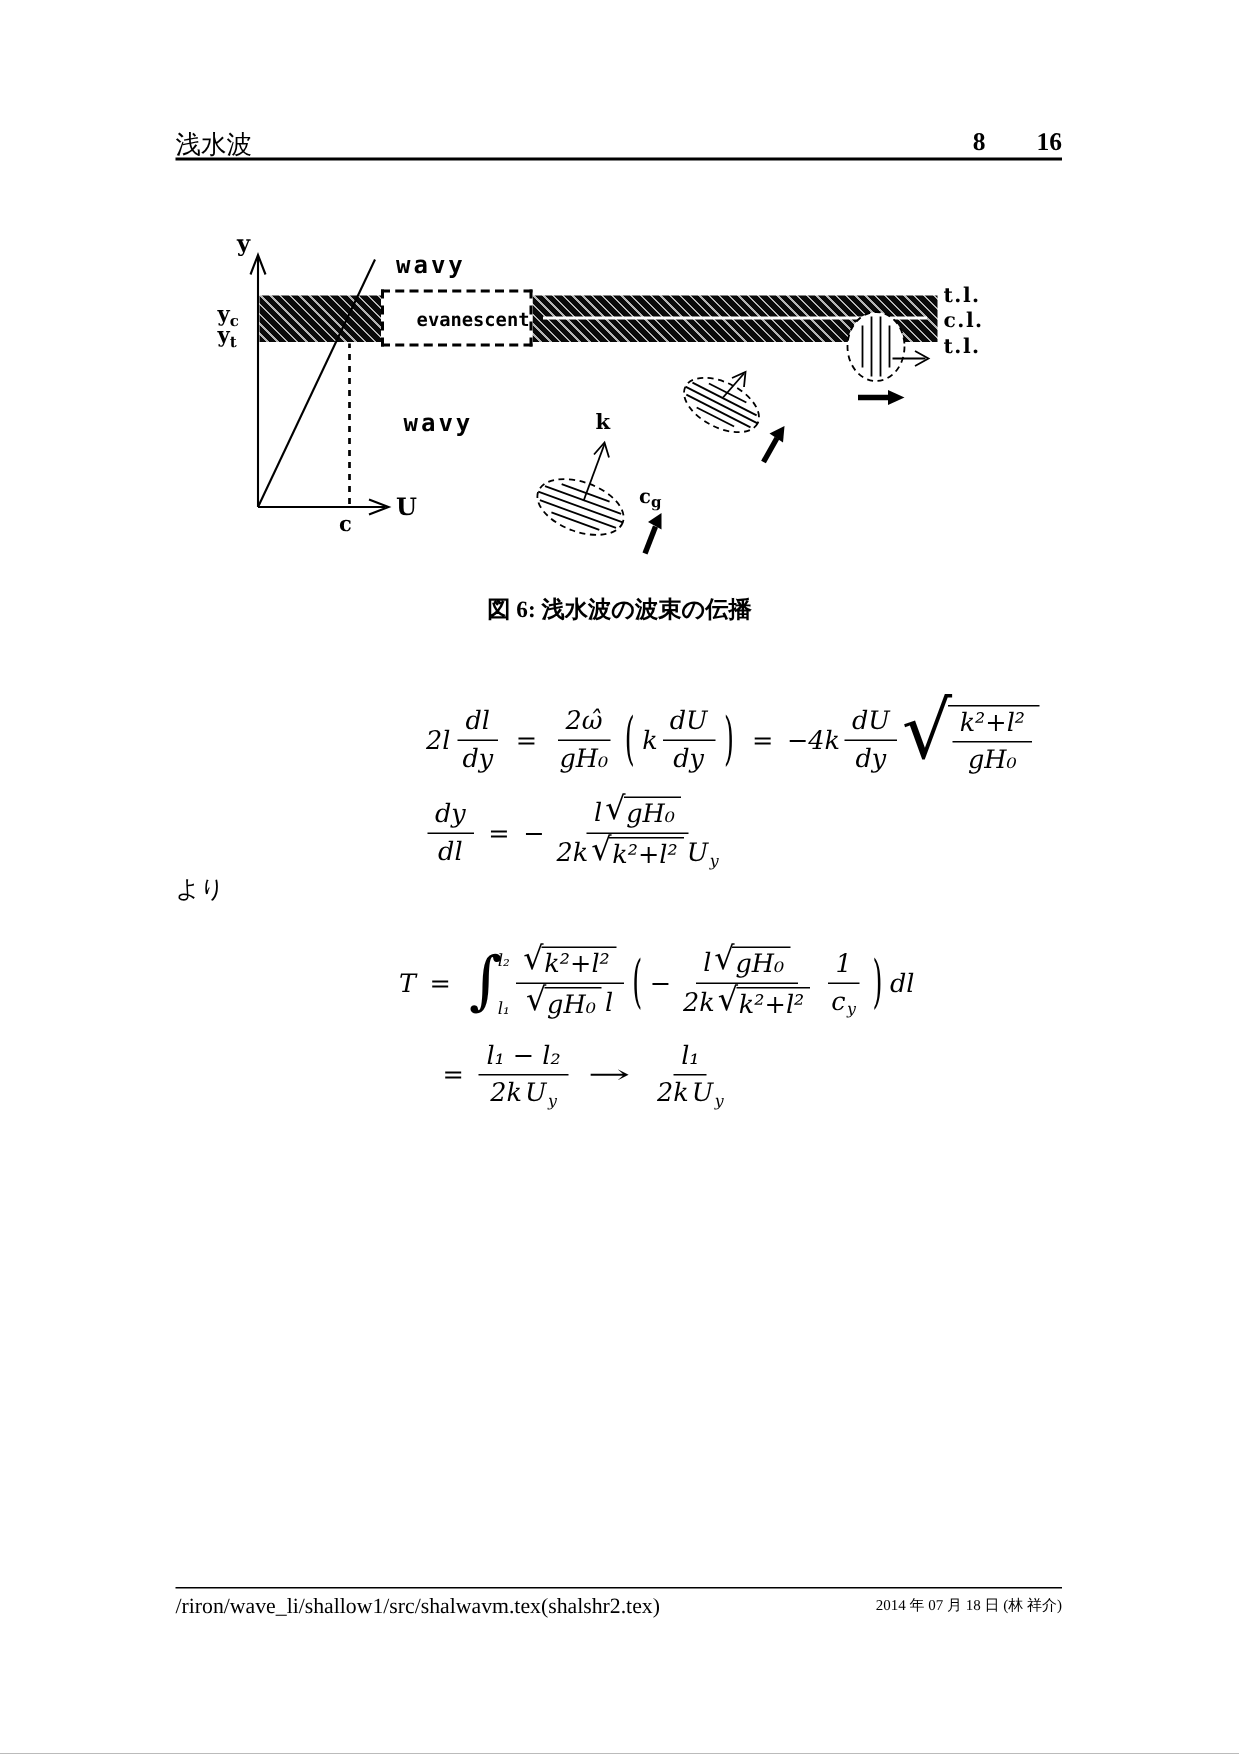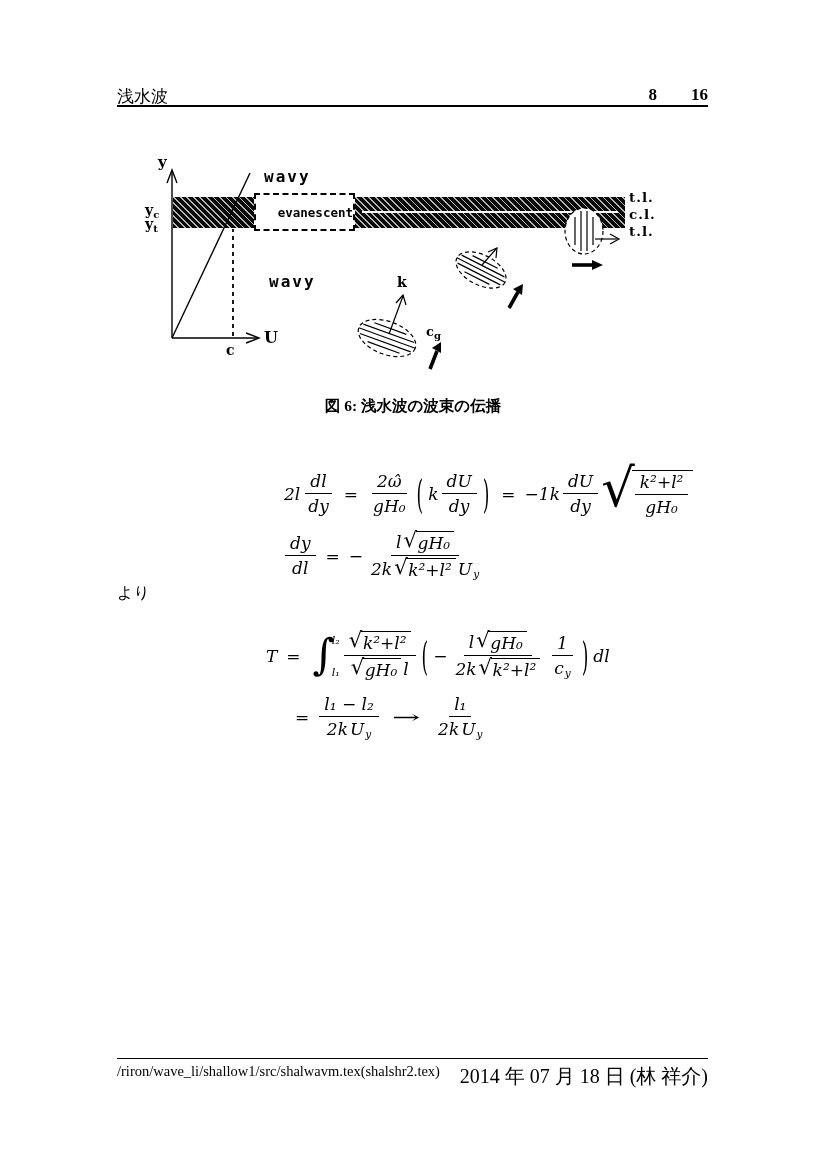--- a/index.html
+++ b/index.html
@@ -8,21 +8,21 @@
 
   
   .hdr-left{position:absolute;left:117px;top:85px;font-size:17px;}
   .hdr-right{position:absolute;right:118px;top:85px;display:flex;align-items:baseline;font-size:17px;}
   .hdr-no{font-weight:bold;margin-right:12px;}
   .hdr-pg{font-weight:bold;margin-left:22px;}
   .rule{position:absolute;left:117px;width:591px;height:1.6px;background:#000;}
   .rule.top{top:105px;}
   .rule.bottom{top:1058px;height:1.2px;}
   .ftr-left{position:absolute;left:117px;top:1063px;font-size:14.5px;}
-  .ftr-right{position:absolute;right:118px;top:1063px;font-size:20px;}
+  .ftr-right{position:absolute;right:118px;top:1063px;font-size:10px;}
 
   
   .fig{position:absolute;left:140px;top:145px;width:595px;height:235px;}
   .fig svg{position:absolute;left:0;top:0;}
   .band{position:absolute;top:52px;height:31px;
         background:repeating-linear-gradient(45deg,#0a0a0a 0 3.5px,#b5b5b5 3.5px 4.6px);}
   .band1{left:33px;width:82px;}
   .band2{left:215px;width:270px;}
   .clline{position:absolute;left:222px;top:66px;width:256px;height:2px;background:#fff;}
   .evbox{position:absolute;left:114px;top:48px;width:101px;height:38px;box-sizing:border-box;
@@ -187,21 +187,21 @@
             <span class="mrow num">
               <span class="mv">dU</span>
             </span>
             <span class="mrow den">
               <span class="mv">dy</span>
             </span>
           </span>
         </span>
         <span class="rp">)</span>
         <span class="mr">=</span>
-        <span class="mv">−1k</span>
+        <span class="mv">−4k</span>
         <span class="frac">
           <span class="mrow num">
             <span class="mv">dU</span>
           </span>
           <span class="mrow den">
             <span class="mv">dy</span>
           </span>
         </span>
         <span class="sqrt tall">
           <span class="rd">√</span>

